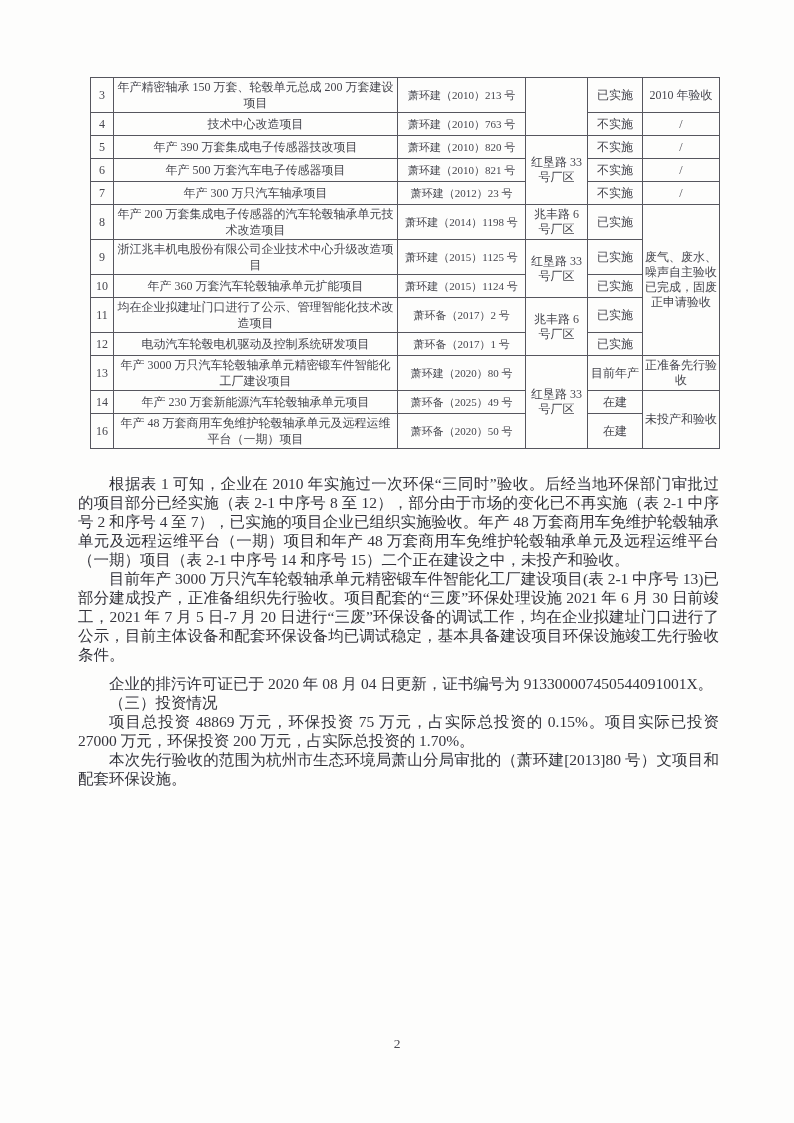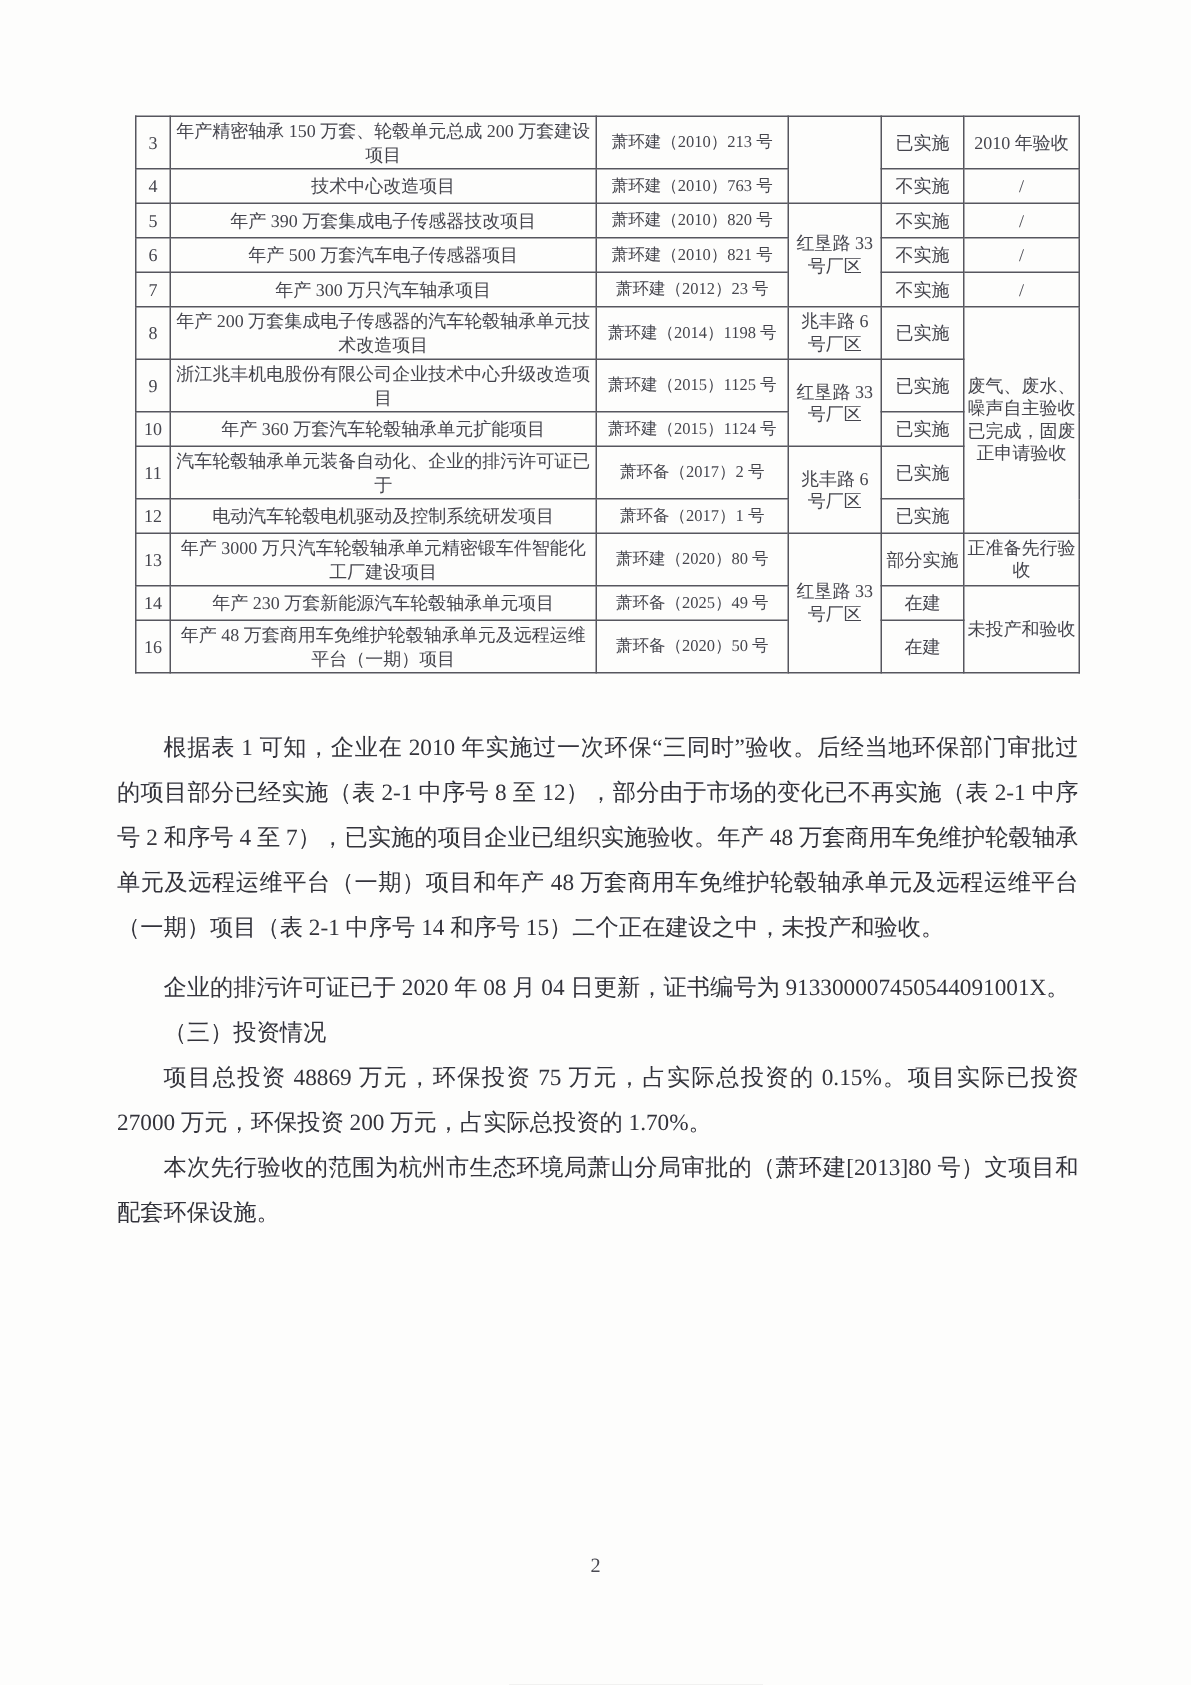--- a/index.html
+++ b/index.html
@@ -36,24 +36,24 @@
   tr.tall  { height: 34px; }
   tr.short { height: 23px; }
   td.c-doc { white-space: nowrap; font-size: 11px; }
   td.c-name { padding: 1px 3px; }
   td.c-acc, td.c-loc { line-height: 15px; }
 
   
   .body-text {
     position: absolute;
     left: 78px;
-    top: 484px;
+    top: 474px;
     width: 641px;
     font-size: 15.5px;
-    line-height: 30px;
+    line-height: 19px;
     text-align: justify;
   }
   .body-text p { margin: 0; text-indent: 2em; }
   .body-text p.gap-before { margin-top: 10px; }
 
   .page-number {
     position: absolute;
     top: 1036px;
     left: 0;
     width: 100%;
@@ -130,57 +130,58 @@
         <td class="c-status">已实施</td>
       </tr>
       <tr class="short">
         <td class="c-no">10</td>
         <td class="c-name">年产 360 万套汽车轮毂轴承单元扩能项目</td>
         <td class="c-doc">萧环建（2015）1124 号</td>
         <td class="c-status">已实施</td>
       </tr>
       <tr class="tall">
         <td class="c-no">11</td>
-        <td class="c-name">汽车轮毂轴承单元装备自动化、企业的排污许可证已于</td>
+        <td class="c-name">均在企业拟建址门口进行了公示、管理智能化技术改造项目</td>
         <td class="c-doc">萧环备（2017）2 号</td>
         <td class="c-loc" rowspan="2">兆丰路 6 号厂区</td>
         <td class="c-status">已实施</td>
       </tr>
       <tr class="short">
         <td class="c-no">12</td>
         <td class="c-name">电动汽车轮毂电机驱动及控制系统研发项目</td>
         <td class="c-doc">萧环备（2017）1 号</td>
         <td class="c-status">已实施</td>
       </tr>
       <tr class="tall">
         <td class="c-no">13</td>
         <td class="c-name">年产 3000 万只汽车轮毂轴承单元精密锻车件智能化工厂建设项目</td>
         <td class="c-doc">萧环建（2020）80 号</td>
         <td class="c-loc" rowspan="3">红垦路 33 号厂区</td>
-        <td class="c-status">部分实施</td>
+        <td class="c-status">目前年产</td>
         <td class="c-acc">正准备先行验收</td>
       </tr>
       <tr class="short">
         <td class="c-no">14</td>
         <td class="c-name">年产 230 万套新能源汽车轮毂轴承单元项目</td>
         <td class="c-doc">萧环备（2025）49 号</td>
         <td class="c-status">在建</td>
         <td class="c-acc" rowspan="2">未投产和验收</td>
       </tr>
       <tr class="tall">
         <td class="c-no">16</td>
         <td class="c-name">年产 48 万套商用车免维护轮毂轴承单元及远程运维平台（一期）项目</td>
         <td class="c-doc">萧环备（2020）50 号</td>
         <td class="c-status">在建</td>
       </tr>
     </tbody>
   </table>
 
   <div class="body-text">
     <p>根据表 1 可知，企业在 2010 年实施过一次环保“三同时”验收。后经当地环保部门审批过的项目部分已经实施（表 2-1 中序号 8 至 12），部分由于市场的变化已不再实施（表 2-1 中序号 2 和序号 4 至 7），已实施的项目企业已组织实施验收。年产 48 万套商用车免维护轮毂轴承单元及远程运维平台（一期）项目和年产 48 万套商用车免维护轮毂轴承单元及远程运维平台（一期）项目（表 2-1 中序号 14 和序号 15）二个正在建设之中，未投产和验收。</p>
+    <p>目前年产 3000 万只汽车轮毂轴承单元精密锻车件智能化工厂建设项目(表 2-1 中序号 13)已部分建成投产，正准备组织先行验收。项目配套的“三废”环保处理设施 2021 年 6 月 30 日前竣工，2021 年 7 月 5 日-7 月 20 日进行“三废”环保设备的调试工作，均在企业拟建址门口进行了公示，目前主体设备和配套环保设备均已调试稳定，基本具备建设项目环保设施竣工先行验收条件。</p>
     <p class="gap-before">企业的排污许可证已于 2020 年 08 月 04 日更新，证书编号为 913300007450544091001X。</p>
     <p>（三）投资情况</p>
     <p>项目总投资 48869 万元，环保投资 75 万元，占实际总投资的 0.15%。项目实际已投资 27000 万元，环保投资 200 万元，占实际总投资的 1.70%。</p>
     <p>本次先行验收的范围为杭州市生态环境局萧山分局审批的（萧环建[2013]80 号）文项目和配套环保设施。</p>
   </div>
 
   <div class="page-number">2</div>
 
 </div>
 

